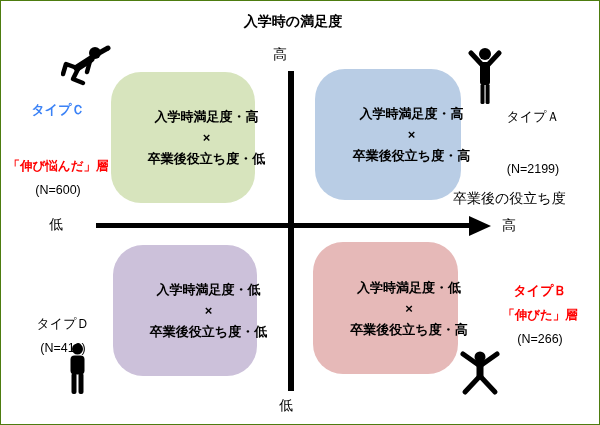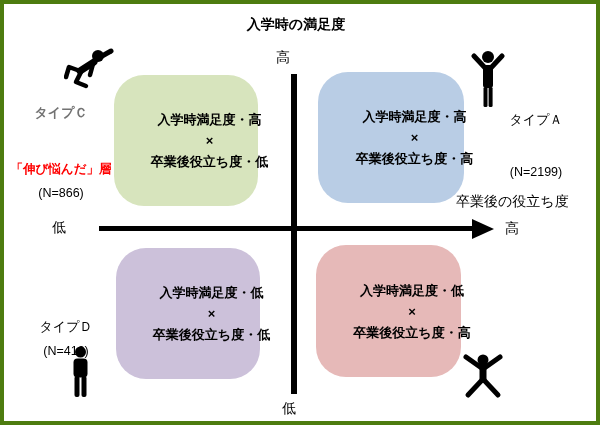--- a/index.html
+++ b/index.html
@@ -1,18 +1,18 @@
 <!DOCTYPE html>
 <html><head>
 <meta charset="utf-8">
 <style>
   html,body{margin:0;padding:0;background:#fff;}
   #stage{
     position:relative;width:600px;height:425px;
-    border:4px solid #4d7c0f;box-sizing:border-box;
+    border:1px solid #4d7c0f;box-sizing:border-box;
     background:#fff;overflow:hidden;
     font-family:"Liberation Sans","DejaVu Sans",sans-serif;
     color:#000;
   }
   .abs{position:absolute;}
   .ttl{font-size:14px;font-weight:bold;text-align:center;}
   .axis-lab{font-size:14px;}
   .x-title{font-size:14px;font-weight:normal;}
   .vline{background:#000;width:6px;}
   .hline{background:#000;height:5px;}
@@ -98,29 +98,34 @@
   <svg class="abs" style="left:456px;top:350px;" width="46" height="45" viewBox="0 0 46 45">
     <circle cx="23" cy="6" r="5.5" fill="#000"></circle>
     <path d="M23,12 L23,25" stroke="#000" stroke-width="7" stroke-linecap="round" fill="none"></path>
     <path d="M23,15 L6,3" stroke="#000" stroke-width="5" stroke-linecap="round" fill="none"></path>
     <path d="M23,15 L40,3" stroke="#000" stroke-width="5" stroke-linecap="round" fill="none"></path>
     <path d="M23,25 L8,41" stroke="#000" stroke-width="5" stroke-linecap="round" fill="none"></path>
     <path d="M23,25 L38,41" stroke="#000" stroke-width="5" stroke-linecap="round" fill="none"></path>
   </svg>
 
   <div class="abs typeblock" style="left:0px;top:100px;width:114px;">
-    <div class="tname" style="color: #737373;">タイプＣ</div>
+    <div class="tname" style="color: #3b82f6;">タイプＣ</div>
     <div class="ttag" style="color: rgb(255, 0, 0); margin-top: 39px;">「伸び悩んだ」層</div>
-    <div class="tn">(N=866)</div>
+    <div class="tn">(N=600)</div>
   </div>
 
   <div class="abs typeblock" style="left:490px;top:107px;width:84px;gap:36px;">
     <div class="tname plain">タイプＡ</div>
     <div class="tn" style="margin-top:0;text-align:right;">(N=2199)</div>
   </div>
 
   <div class="abs typeblock" style="left:22px;top:314px;width:80px;">
     <div class="tname plain">タイプＤ</div>
     <div class="tn" style="margin-top:8px;">(N=412)</div>
   </div>
 
+  <div class="abs typeblock" style="left:487px;top:281px;width:104px;">
+    <div class="tname" style="color: rgb(255, 0, 0);">タイプＢ</div>
+    <div class="ttag" style="color: rgb(255, 0, 0);">「伸びた」層</div>
+    <div class="tn">(N=266)</div>
+  </div>
 
 </div>
 
 </body></html>

